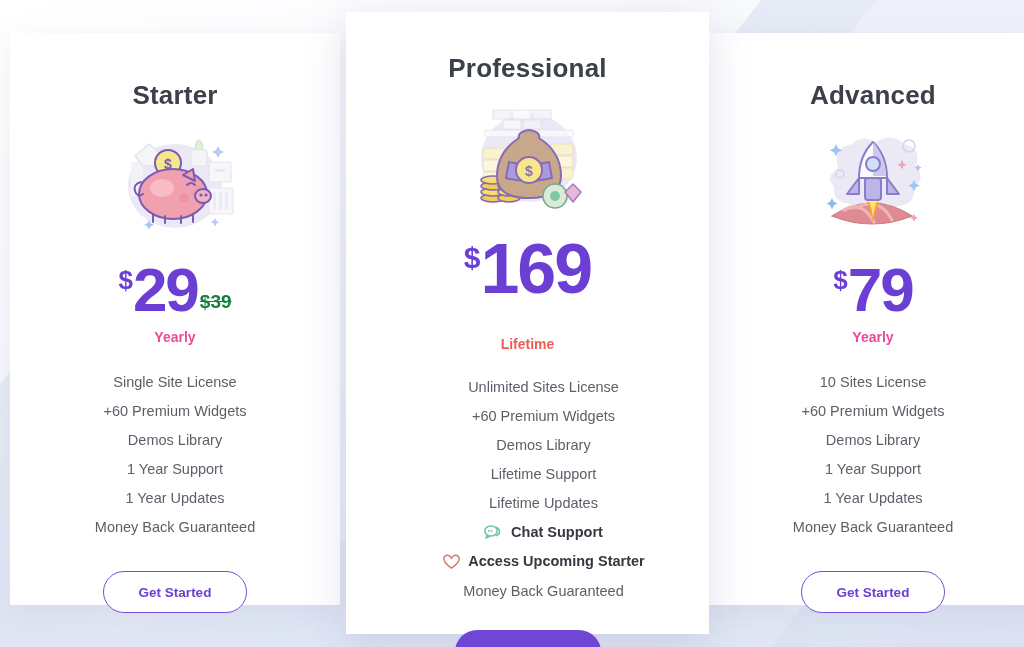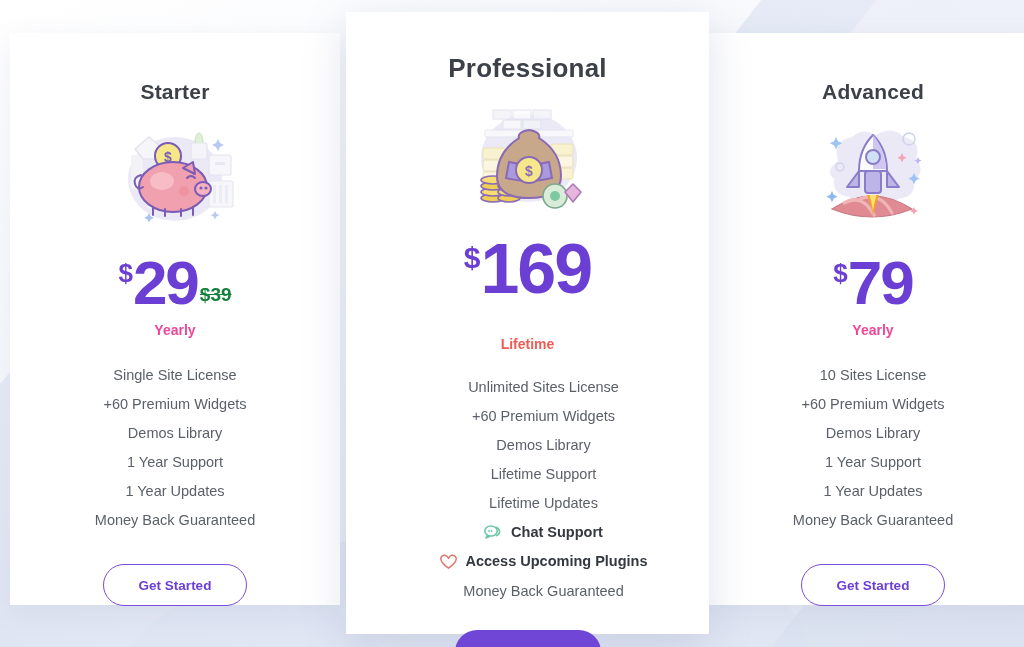--- a/index.html
+++ b/index.html
@@ -80,21 +80,21 @@
   .card.featured {
     left: 346px;
     top: 12px;
     width: 363px;
     height: 622px;
     box-shadow: 0 12px 42px rgba(100,110,160,.20);
     z-index: 5;
   }
 
   .plan-name {
-    font-size: 21px;
+    font-size: 26px;
     font-weight: bold;
     color: #3b4049;
     letter-spacing: .2px;
   }
   .card.side .plan-name { margin-top: 47px; }
   .card.featured .plan-name { margin-top: 41px; font-size: 26px; }
 
   .illus-wrap {
     height: 128px;
     display: flex;
@@ -349,21 +349,21 @@
           </svg>
         </span>
         <span>Chat Support</span>
       </li>
       <li class="highlight">
         <span class="feat-icon">
           <svg width="19" height="17" viewBox="0 0 19 17">
             <path d="M9.5 15.2 C3 10.6 1.3 7.8 1.8 5.2 C2.3 2.6 5.6 1.4 7.6 3 C8.4 3.7 9.1 4.6 9.5 5.4 C9.9 4.6 10.6 3.7 11.4 3 C13.4 1.4 16.7 2.6 17.2 5.2 C17.7 7.8 16 10.6 9.5 15.2 Z" fill="none" stroke="#d9776a" stroke-width="1.5" stroke-linejoin="round"></path>
           </svg>
         </span>
-        <span>Access Upcoming Plugins</span>
+        <span>Access Upcoming Starter</span>
       </li>
       <li>
           <span>Money Back Guaranteed</span>
         </li>
     </ul>
 
     <div class="btn btn-solid">Get Started</div>
   </div>
 
   <div class="card side" id="card-advanced">

